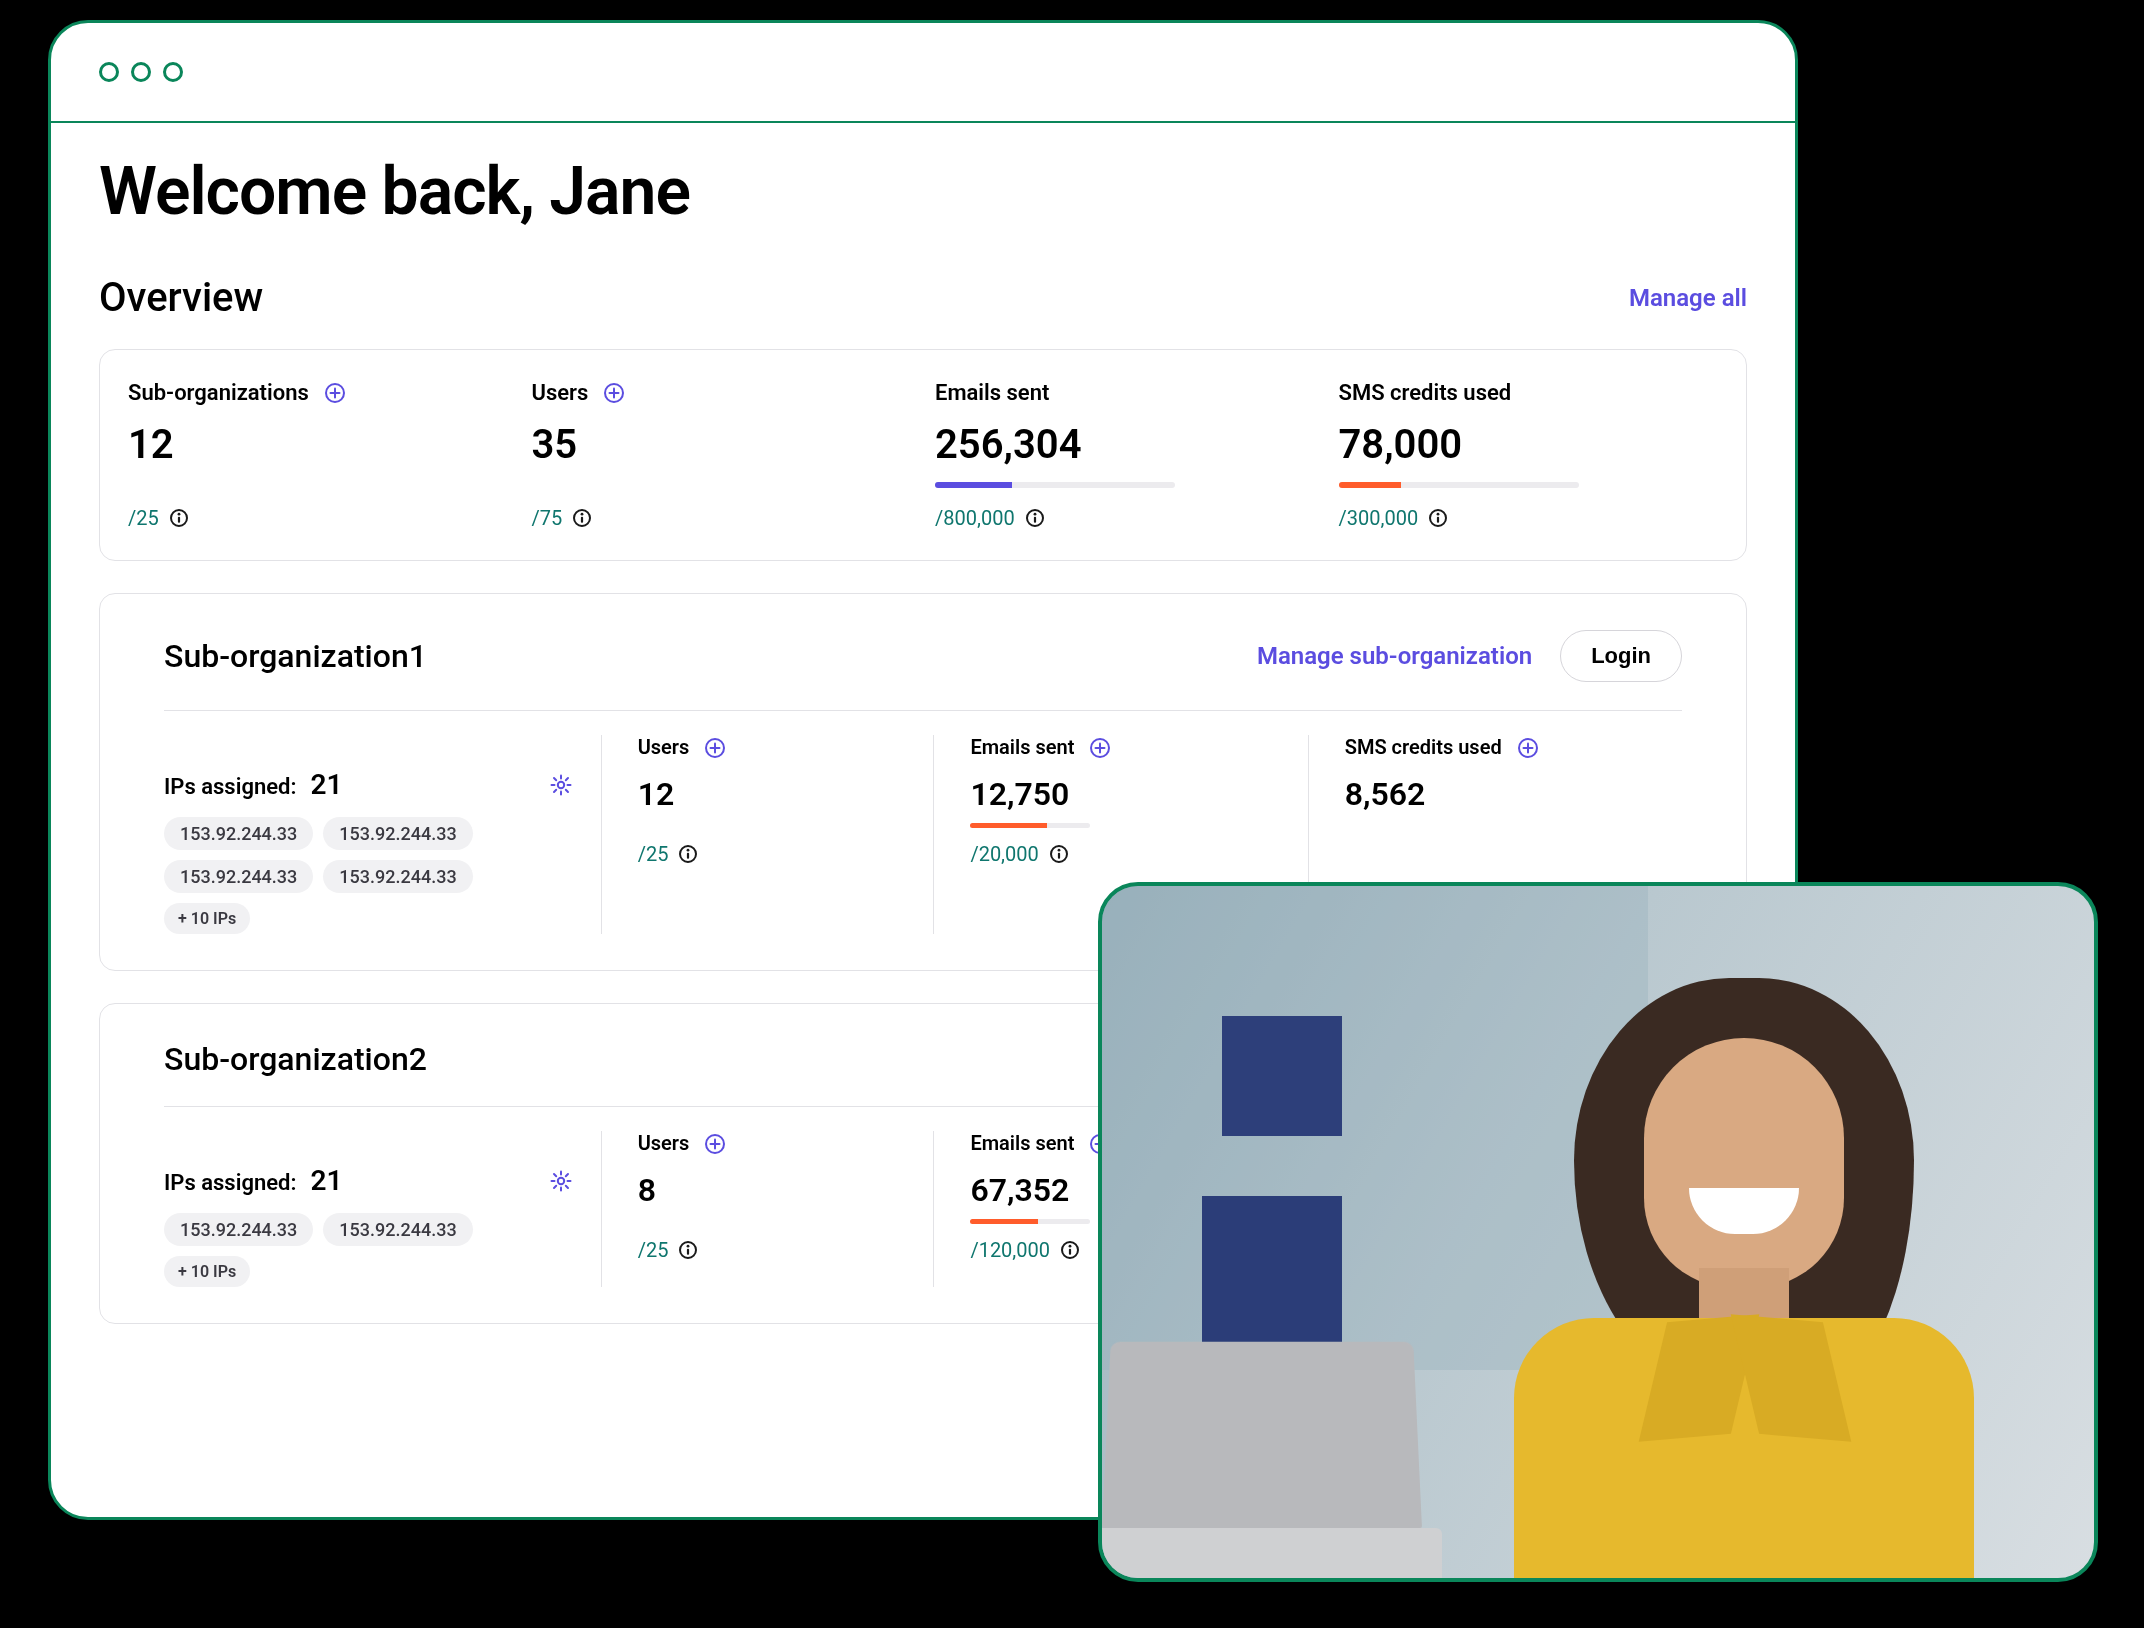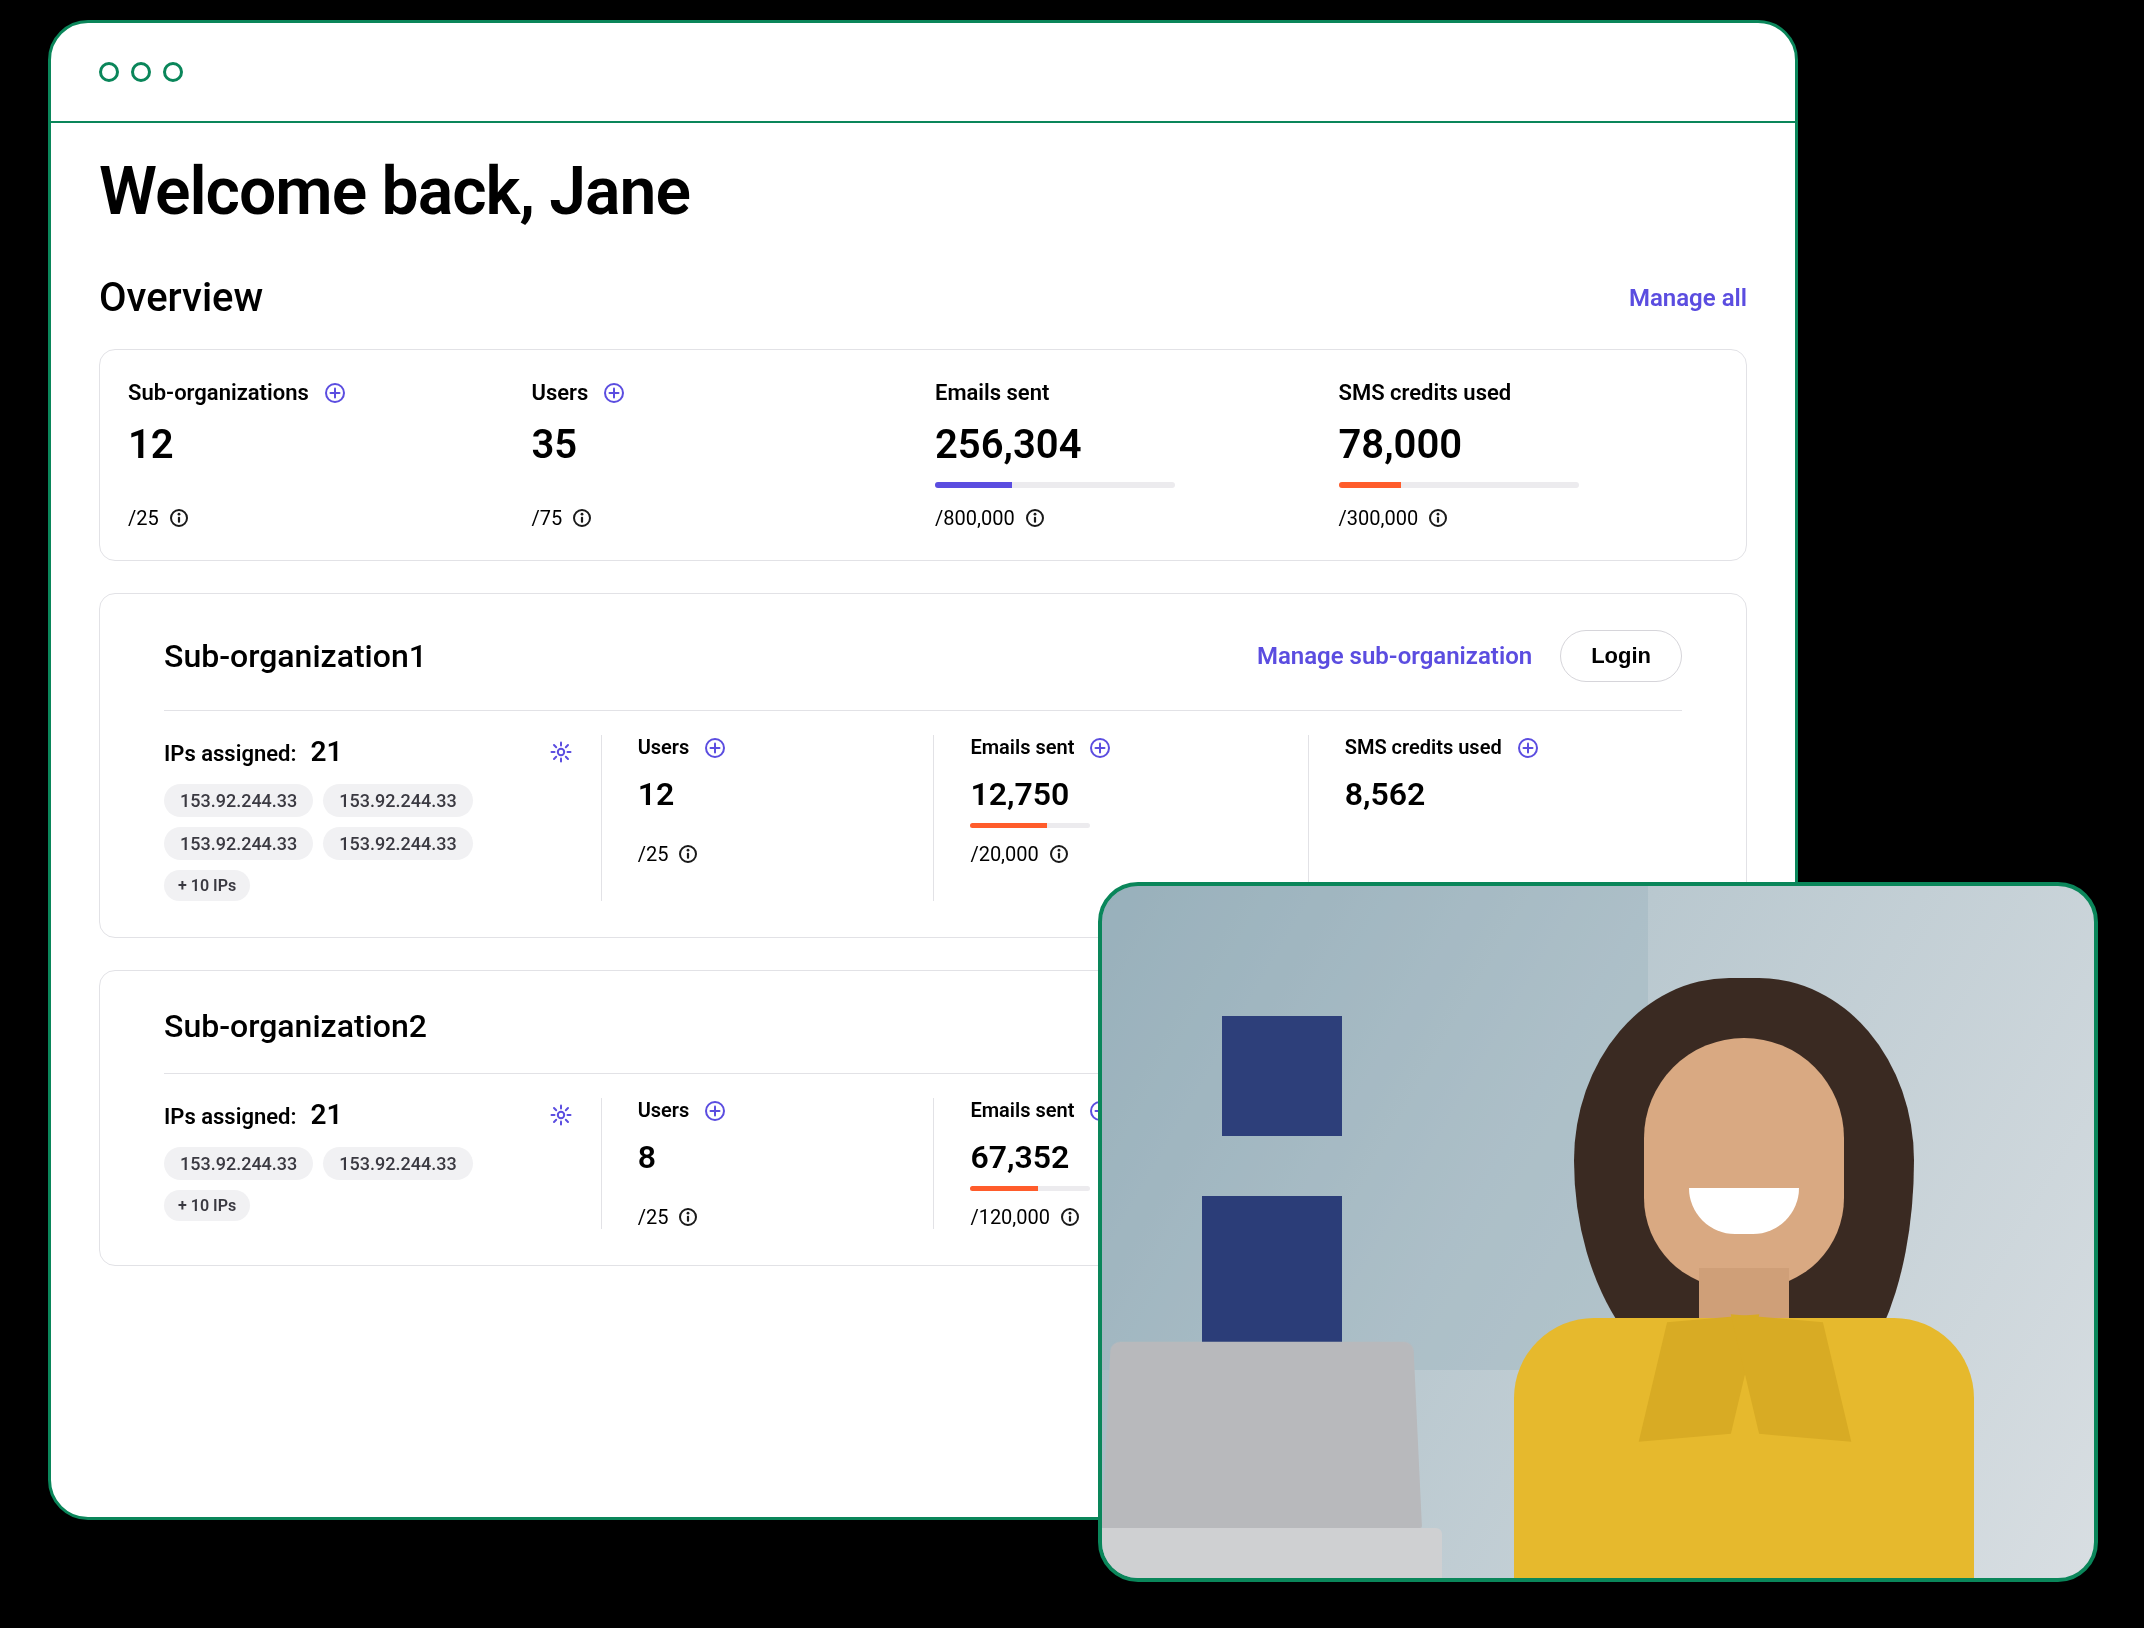--- a/index.html
+++ b/index.html
@@ -93,21 +93,21 @@
     overflow: hidden;
     margin-bottom: 18px;
   }
   .progress .fill { height: 100%; }
   .fill-purple { background: #5b4de0; }
   .fill-orange { background: #ff5c2b; }
   .metric-sub {
     display: flex;
     align-items: center;
     gap: 10px;
-    color: #000000;
+    color: #0f766e;
     font-size: 20px;
   }
   .icon-plus-circle, .icon-info, .icon-gear { display: inline-flex; }
   .suborg-card { padding: 36px 64px; }
   .suborg-head {
     display: flex;
     align-items: center;
     justify-content: space-between;
     padding-bottom: 28px;
     border-bottom: 1px solid #e2e2e6;
@@ -134,20 +134,21 @@
   }
   .suborg-col + .suborg-col {
     border-left: 1px solid #e2e2e6;
     padding-left: 36px;
   }
   .ip-header {
     display:flex;
     align-items:center;
     justify-content:space-between;
     margin-bottom: 16px;
+    margin-top: 33px;
   }
   .ip-title-wrap { display:flex; align-items:baseline; gap: 14px;}
   .ip-label { font-size: 22px; font-weight: 600; }
   .ip-count { font-size: 28px; font-weight: 600; }
   .chips { display:flex; flex-wrap:wrap; gap: 10px; }
   .chip {
     background: #f1f1f3;
     color: #3a3941;
     border-radius: 18px;
     padding: 6px 16px;

